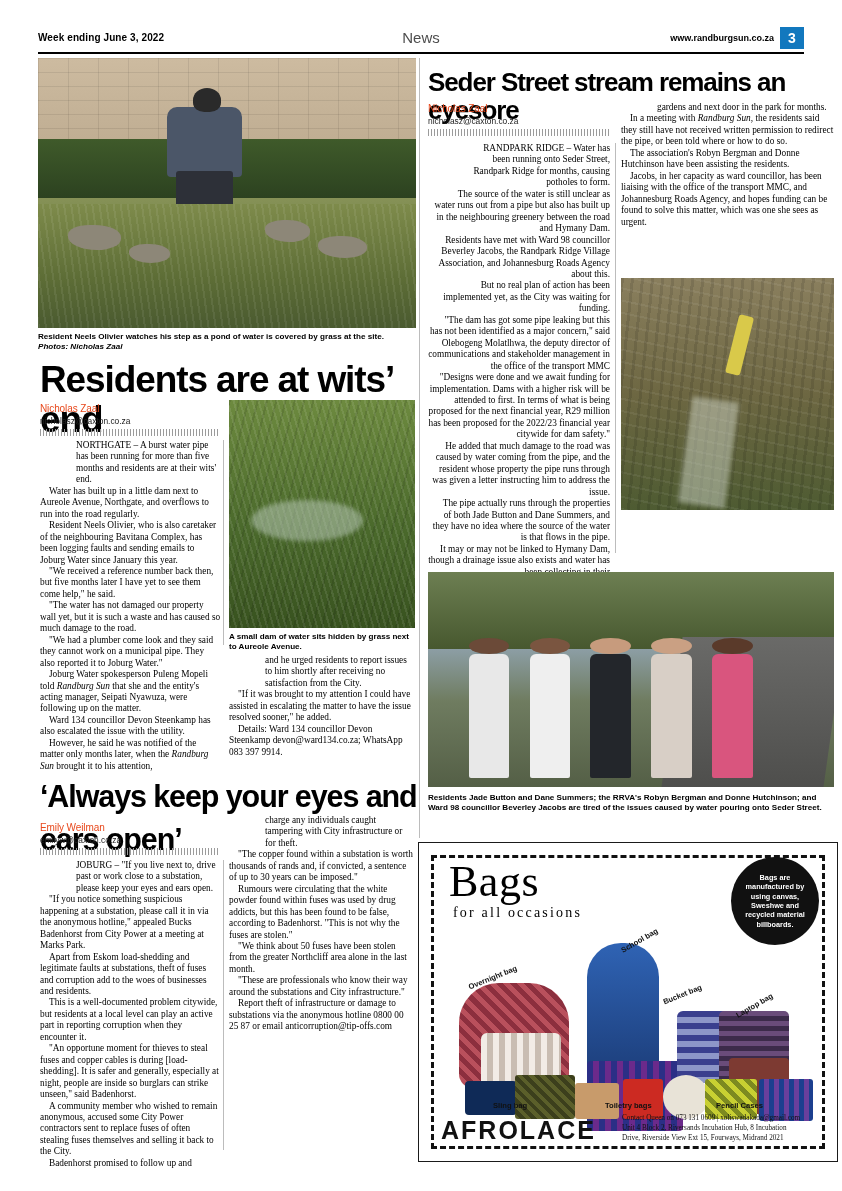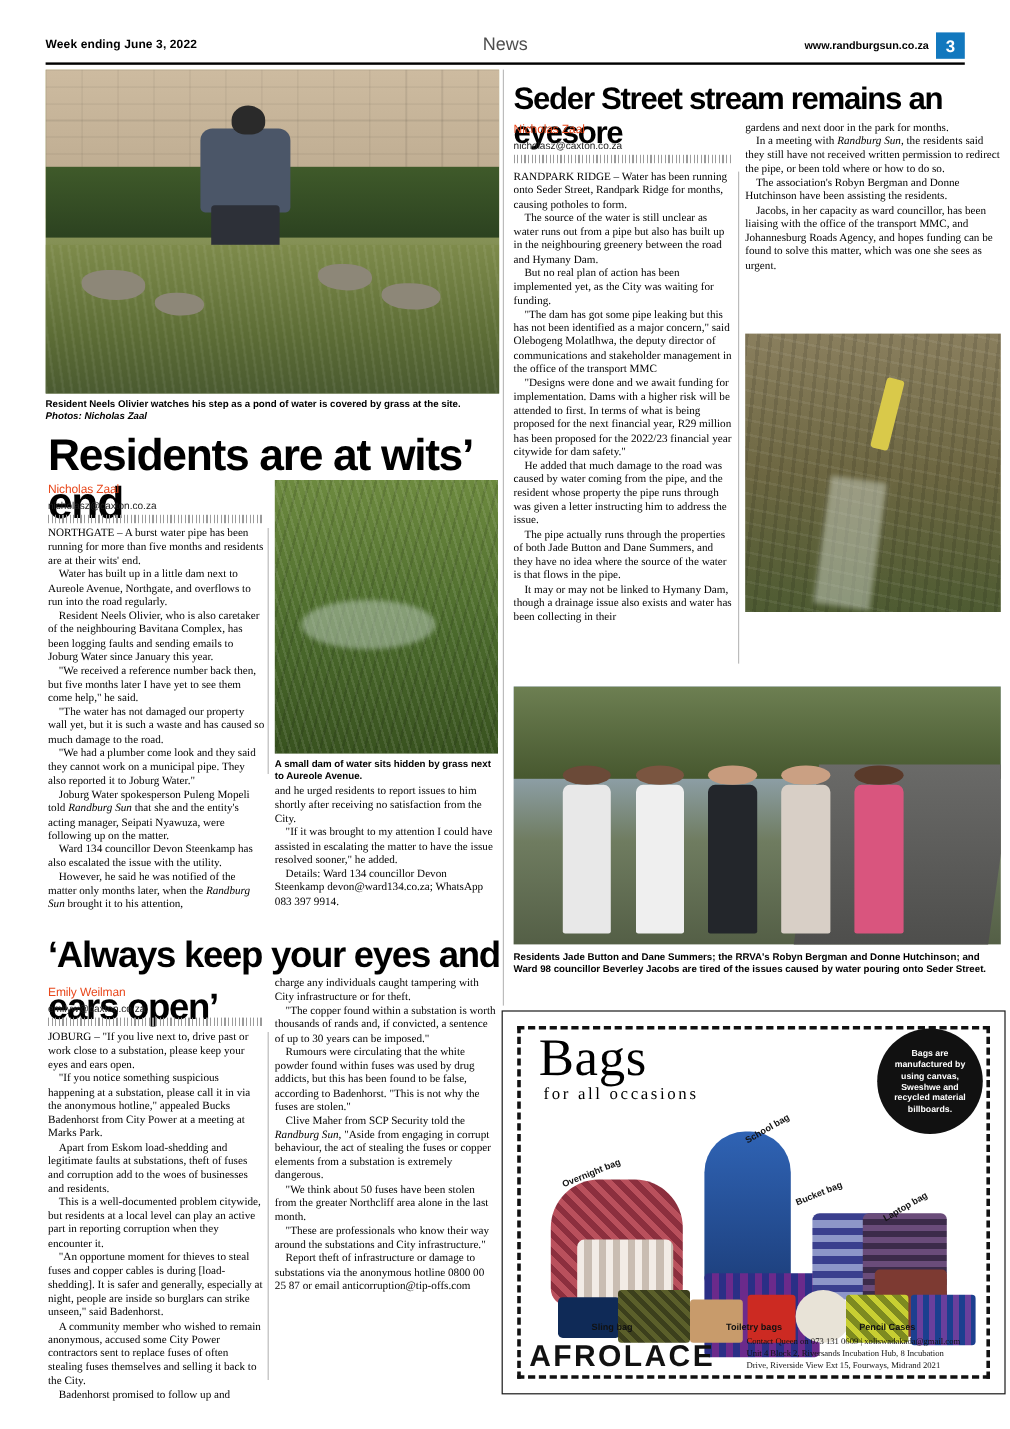--- a/index.html
+++ b/index.html
@@ -28,21 +28,21 @@
   
   .byline{position:absolute;font-family:"Liberation Sans",sans-serif;}
   .byline .bname{font-weight:normal;font-size:10px;color:#e8481c;letter-spacing:-.1px;}
   .byline .bmail{font-size:8.4px;color:#222;margin-top:2px;}
   .bardeco{margin-top:3px;height:7px;width:100%;
     background-image:repeating-linear-gradient(to right,#9b9b9b 0 1px,transparent 1px 3px);}
 
   
   .col{position:absolute;font-family:"Liberation Serif",serif;font-size:9.3px;line-height:11.45px;text-align:left;color:#000;}
   .col p{margin:0;text-indent:9px;}
-  .col p.noind{text-indent:0;}
+  .col p.noind{text-indent:0;margin-left:36px;}
   .col i{font-style:italic;}
 
   .vrule{position:absolute;width:1px;background:#bcbcbc;}
 
   
   .ad{position:absolute;left:418px;top:842px;width:418px;height:318px;background:#fff;border:1px solid #1a1a1a;}
   .ad-dash{position:absolute;left:12px;top:12px;right:12px;bottom:12px;border:3px dashed #111;}
   .ad-bagtitle{position:absolute;left:30px;top:18px;font-family:"Liberation Serif",serif;font-size:44px;line-height:42px;letter-spacing:.5px;}
   .ad-bagsub{position:absolute;left:34px;top:62px;font-family:"Liberation Serif",serif;font-size:14px;letter-spacing:2.2px;}
   .badge{position:absolute;right:18px;top:14px;width:88px;height:88px;border-radius:50%;background:#111;color:#fff;
@@ -165,42 +165,42 @@
       <p>Apart from Eskom load-shedding and legitimate faults at substations, theft of fuses and corruption add to the woes of businesses and residents.</p>
       <p>This is a well-documented problem citywide, but residents at a local level can play an active part in reporting corruption when they encounter it.</p>
       <p>"An opportune moment for thieves to steal fuses and copper cables is during [load-shedding]. It is safer and generally, especially at night, people are inside so burglars can strike unseen," said Badenhorst.</p>
       <p>A community member who wished to remain anonymous, accused some City Power contractors sent to replace fuses of often stealing fuses themselves and selling it back to the City.</p>
       <p>Badenhorst promised to follow up and</p>
     </div>
   <div class="col" id="a2c2" style="left:229px;top:815px;width:185px;">
       <p class="noind">charge any individuals caught tampering with City infrastructure or for theft.</p>
       <p>"The copper found within a substation is worth thousands of rands and, if convicted, a sentence of up to 30 years can be imposed."</p>
       <p>Rumours were circulating that the white powder found within fuses was used by drug addicts, but this has been found to be false, according to Badenhorst. "This is not why the fuses are stolen."</p>
-      <p>Clive Maher from SCP Security told the <i>Randburg Sun</i>, "Aside from engaging in corrupt behaviour, the act of stealing the fuses or copper elements from a substation is extremely dangerous.</p>
       <p>"We think about 50 fuses have been stolen from the greater Northcliff area alone in the last month.</p>
       <p>"These are professionals who know their way around the substations and City infrastructure."</p>
       <p>Report theft of infrastructure or damage to substations via the anonymous hotline 0800 00 25 87 or email anticorruption@tip-offs.com</p>
     </div>
 
   <div class="vrule" style="left:223px;top:440px;height:205px;"></div>
   <div class="vrule" style="left:223px;top:860px;height:290px;"></div>
   <div class="vrule" style="left:419px;top:58px;height:780px;"></div>
   <div class="vrule" style="left:419px;top:860px;height:290px;"></div>
 
   <div class="headline h-right" style="left:428px;top:68px;width:405px;">Seder Street stream remains an eyesore</div>
 
   <div class="byline" style="left:428px;top:103px;width:182px;">
     <div class="bname">Nicholas Zaal</div>
     <div class="bmail">nicholasz@caxton.co.za</div>
     <div class="bardeco"></div>
   </div>
 
-  <div class="col" id="a3c1" style="left:428px;top:143px;width:182px;">
+  <div class="col" id="a3c1" style="left:428px;top:143px;width:182px;text-align:right;">
       <p class="noind">RANDPARK RIDGE – Water has been running onto Seder Street, Randpark Ridge for months, causing potholes to form.</p>
       <p>The source of the water is still unclear as water runs out from a pipe but also has built up in the neighbouring greenery between the road and Hymany Dam.</p>
+      <p>Residents have met with Ward 98 councillor Beverley Jacobs, the Randpark Ridge Village Association, and Johannesburg Roads Agency about this.</p>
       <p>But no real plan of action has been implemented yet, as the City was waiting for funding.</p>
       <p>"The dam has got some pipe leaking but this has not been identified as a major concern," said Olebogeng Molatlhwa, the deputy director of communications and stakeholder management in the office of the transport MMC</p>
       <p>"Designs were done and we await funding for implementation. Dams with a higher risk will be attended to first. In terms of what is being proposed for the next financial year, R29 million has been proposed for the 2022/23 financial year citywide for dam safety."</p>
       <p>He added that much damage to the road was caused by water coming from the pipe, and the resident whose property the pipe runs through was given a letter instructing him to address the issue.</p>
       <p>The pipe actually runs through the properties of both Jade Button and Dane Summers, and they have no idea where the source of the water is that flows in the pipe.</p>
       <p>It may or may not be linked to Hymany Dam, though a drainage issue also exists and water has been collecting in their</p>
     </div>
   <div class="col" id="a3c2" style="left:621px;top:102px;width:213px;">
       <p class="noind">gardens and next door in the park for months.</p>
       <p>In a meeting with <i>Randburg Sun</i>, the residents said they still have not received written permission to redirect the pipe, or been told where or how to do so.</p>

